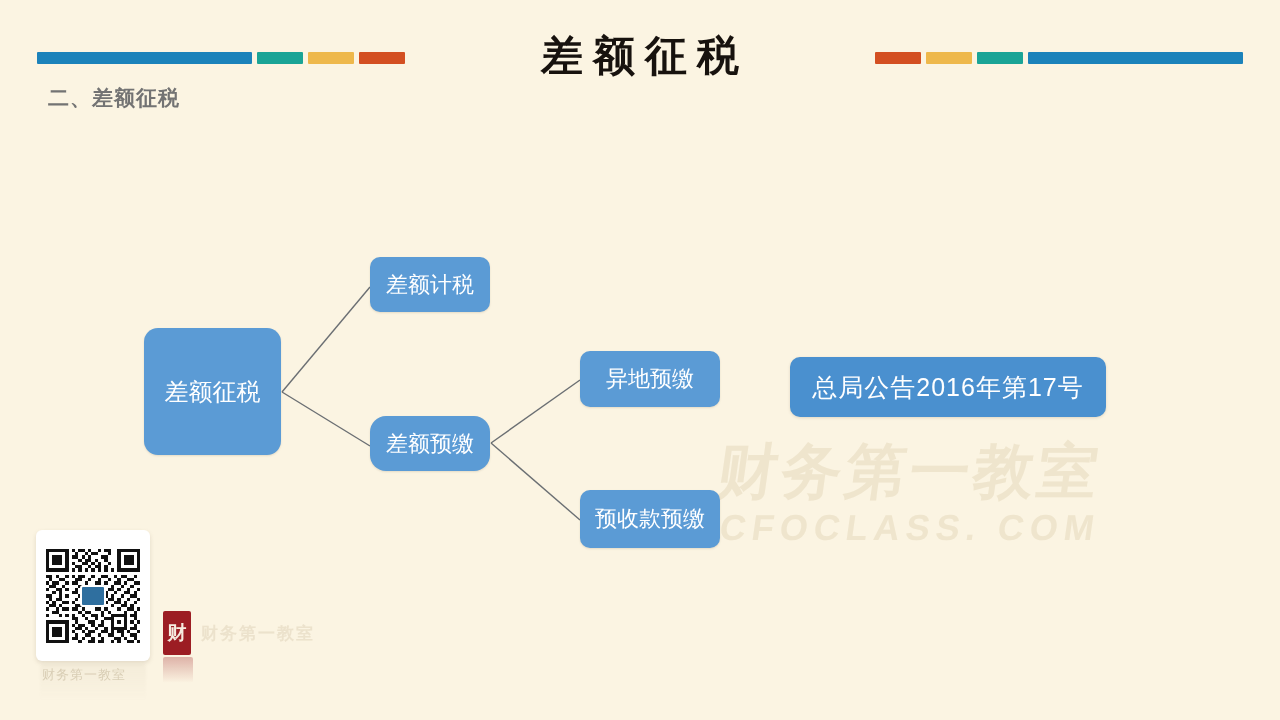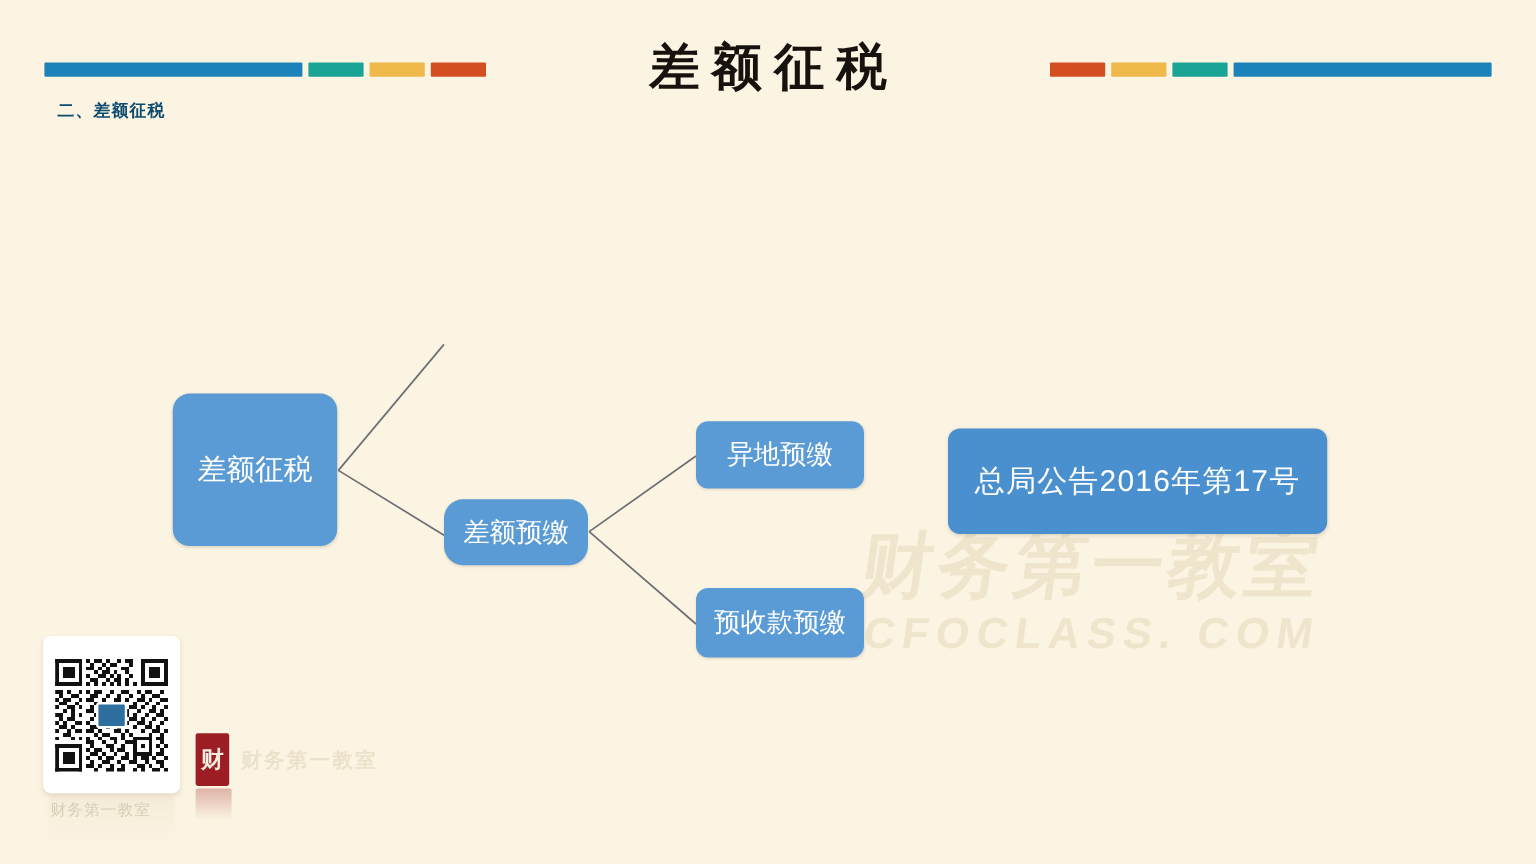--- a/index.html
+++ b/index.html
@@ -36,23 +36,23 @@
     font-size:42px;
     font-weight:700;
     letter-spacing:10px;
     color:#17120e;
     text-indent:10px;
   }
 
   #section-heading {
     position:absolute;
     left:48px; top:84px;
-    font-size:14px;
+    font-size:21px;
     font-weight:700;
-    color:#0c4a6e;
+    color:#737373;
     letter-spacing:1px;
   }
 
   
   #watermark {
     position:absolute;
     left:700px; top:440px;
     width:420px;
     text-align:center;
     pointer-events:none;
@@ -109,21 +109,21 @@
     display:flex;
     flex-direction:column;
     align-items:center;
     justify-content:center;
     text-align:center;
     line-height:1.3;
     box-shadow:0 1px 3px rgba(120,105,80,.2);
     letter-spacing:1px;
   }
   .doc-1 { left:781px;  top:249px; width:310px; height:69px;  font-size:25px; }
-  .doc-2 { left:790px;  top:357px; width:316px; height:88px;  font-size:25px; }
+  .doc-2 { left:790px;  top:357px; width:316px; height:60px;  font-size:25px; }
   .doc-3 { left:790px;  top:506px; width:295px; height:49px;  font-size:25px; }
 
   
   #qr-card {
     position:absolute;
     left:36px; top:530px;
     width:114px; height:131px;
     background:#ffffff;
     border-radius:6px;
     box-shadow:0 2px 4px rgba(140,125,100,.22);
@@ -228,20 +228,23 @@
 
   <svg id="connectors" viewBox="0 0 1280 720">
     <line x1="282" y1="392" x2="370" y2="287" stroke="#6b6f73" stroke-width="1.4"></line>
     <line x1="282" y1="392" x2="370" y2="446" stroke="#6b6f73" stroke-width="1.4"></line>
     <line x1="491" y1="443" x2="580" y2="380" stroke="#6b6f73" stroke-width="1.4"></line>
     <line x1="491" y1="443" x2="580" y2="520" stroke="#6b6f73" stroke-width="1.4"></line>
   </svg>
 
   <div class="node node-root">
     <span>差额征税</span>
+  </div>
+  <div class="node node-b1">
+    <span>差额计税</span>
   </div>
   <div class="node node-b2">
     <span>差额预缴</span>
   </div>
   <div class="node node-c1">
     <span>异地预缴</span>
   </div>
   <div class="node node-c2">
     <span>预收款预缴</span>
   </div>

